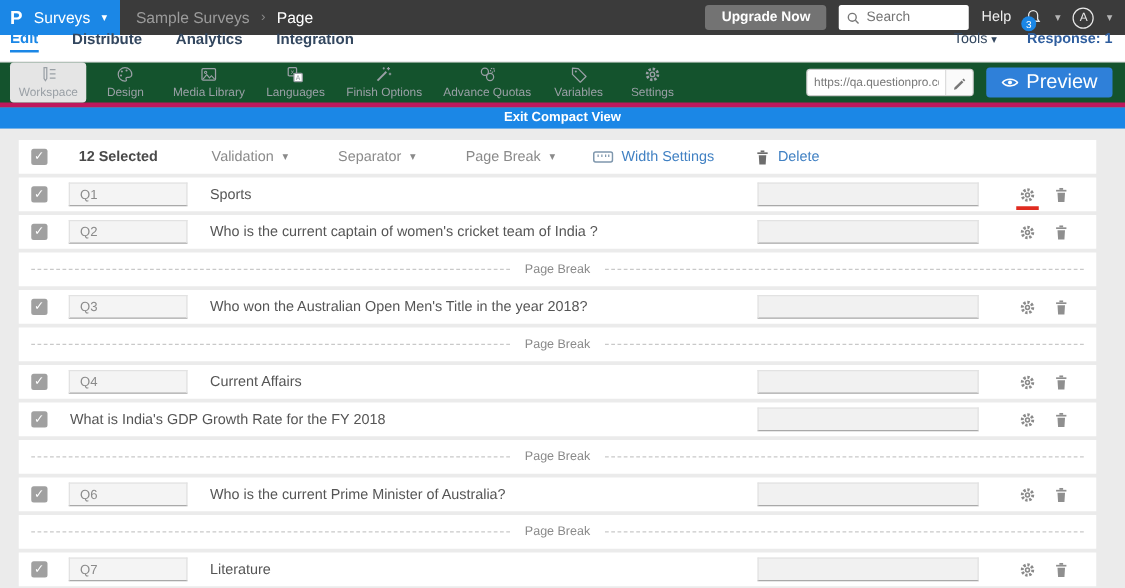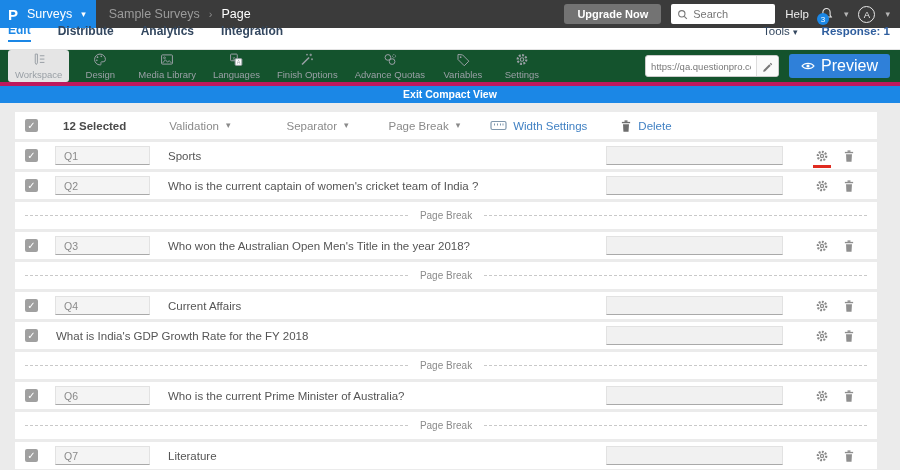--- a/index.html
+++ b/index.html
@@ -73,21 +73,21 @@
   .card { background:#fff; height:27px; flex:none; display:flex; align-items:center; }
 
   .checkbox { width:13px; height:13px; background:#a0a0a0; border-radius:2px; margin-left:10px;
     color:#fff; font-size:10px; line-height:13px; text-align:center; cursor:pointer; flex:none; }
 
   
   .sel-count { margin-left:25px; font-size:11.5px; font-weight:bold; color:#4a4a4a; }
   .dd { display:flex; align-items:center; gap:7px; cursor:pointer; }
   .dd-label { font-size:11.5px; color:#8a8a8a; }
   .dd .caret { color:#8a8a8a; }
-  .dd.dd1 { margin-left:43px; } .dd.dd2 { margin-left:56px; } .dd.dd3 { margin-left:40px; }
+  .dd.dd1 { margin-left:43px; } .dd.dd2 { margin-left:40px; } .dd.dd3 { margin-left:40px; }
   .link-action { display:flex; align-items:center; gap:6px; cursor:pointer; }
   .link-action .txt { font-size:11.5px; color:#4181c3; }
   .ws-action { margin-left:30px; } .del-action { margin-left:33px; }
 
   
   .code-input { margin-left:17px; width:95px; height:19px; background:#f4f4f4;
     border:1px solid #e2e2e2; border-bottom:1px solid #a9a9a9; font-size:10.5px; color:#8a8a8a;
     padding:0 8px; outline:none; font-family:"Liberation Sans", sans-serif; flex:none; }
   .q-text { margin-left:18px; font-size:11.5px; color:#555; flex:1; white-space:nowrap;
     overflow:hidden; text-overflow:ellipsis; }

